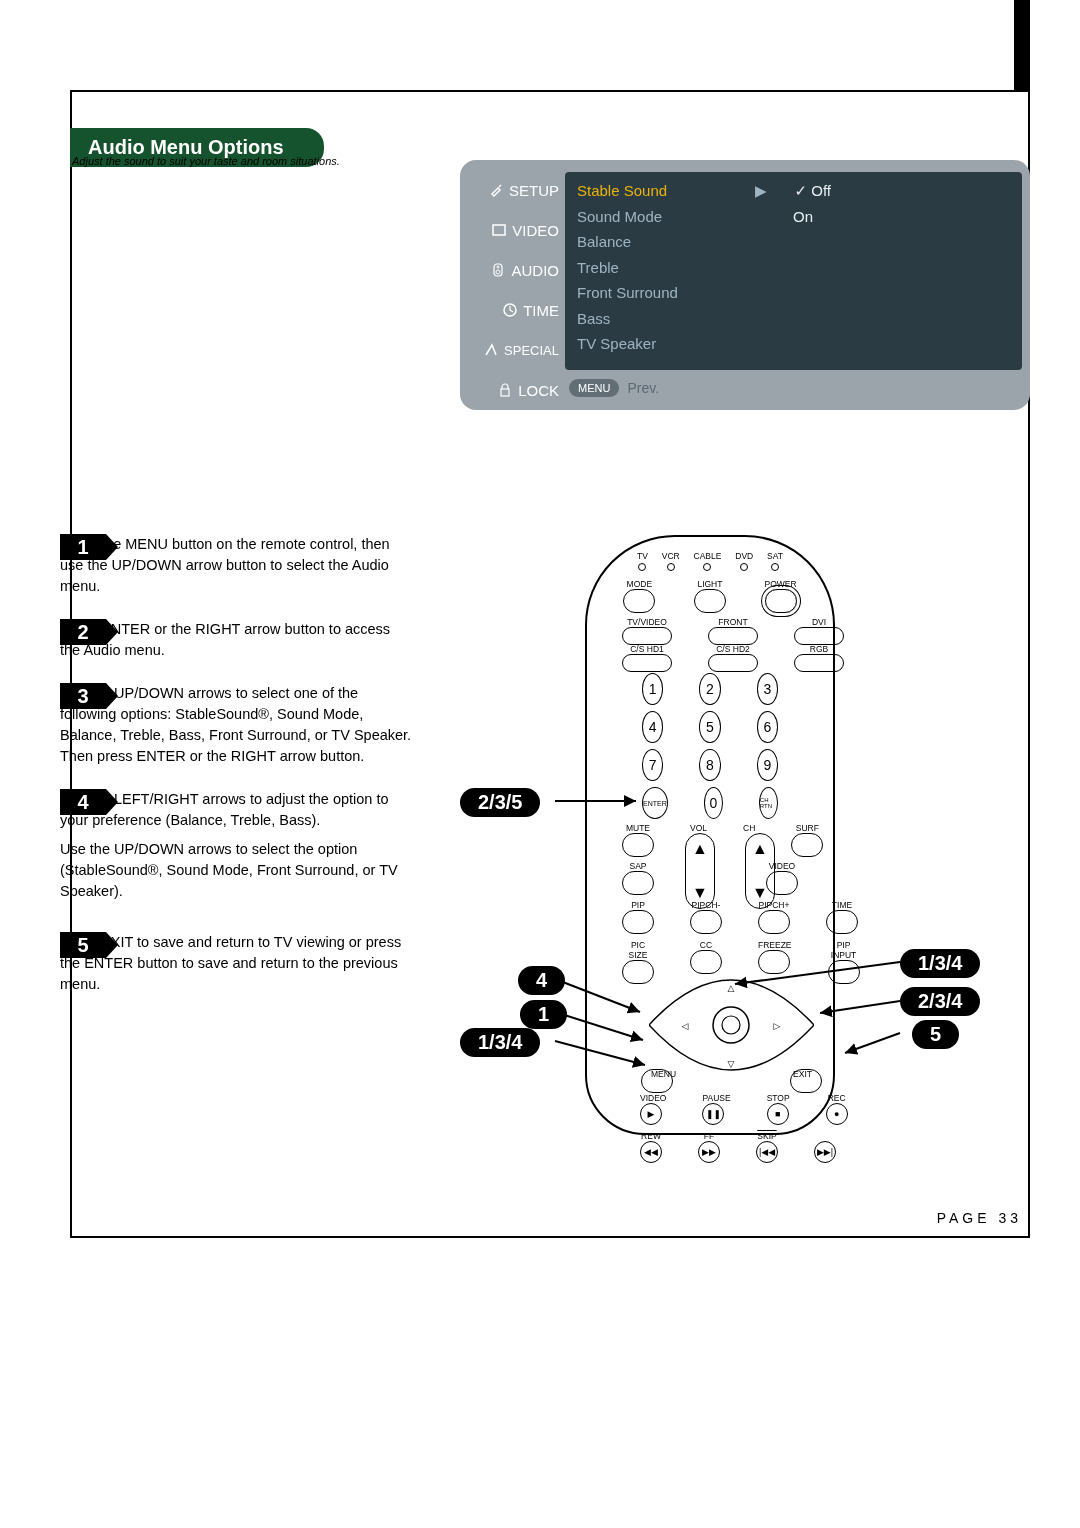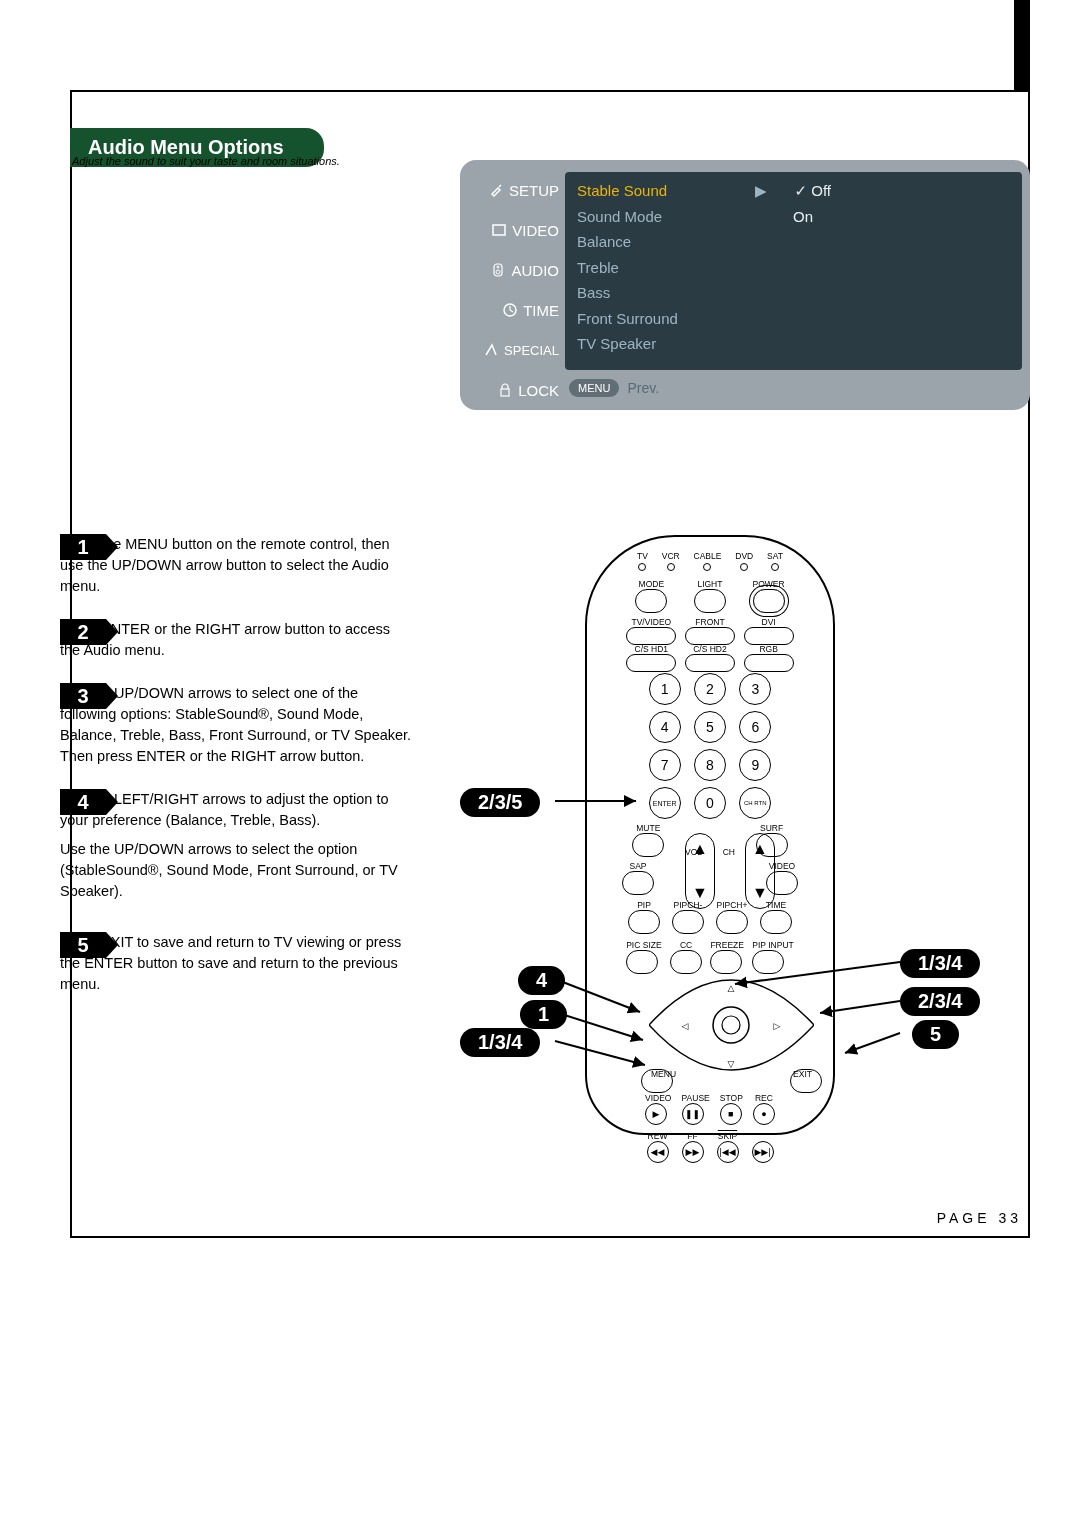--- a/index.html
+++ b/index.html
@@ -21,21 +21,21 @@
   .menu-footer { position: absolute; bottom: 13px; left: 109px; display: flex; align-items: center; gap: 8px; color: #5a6b74; font-size: 14px; }
   .menu-footer .pill { background: #616e76; color: #fff; font-size: 11px; padding: 3px 9px; border-radius: 10px; }
   .steps { position: absolute; top: 534px; left: 60px; width: 352px; }
   .step { position: relative; margin-bottom: 22px; }
   .step-num { position: absolute; left: 0; top: 0; width: 46px; height: 26px; background: #000; color: #fff; text-align: center; font-weight: bold; font-size: 20px; border-radius: 0; line-height: 26px; display: inline-block; }
   .step-num::after { content: ""; position: absolute; right: -12px; top: 0; border-left: 12px solid #000; border-top: 13px solid transparent; border-bottom: 13px solid transparent; }
   .step-text { font-size: 14.5px; line-height: 1.45; }
   .step-text p { margin-bottom: 8px; }
   .remote-area { position: absolute; top: 525px; left: 450px; width: 580px; height: 620px; }
   .remote { position: absolute; left: 135px; top: 10px; width: 250px; height: 600px; border: 2px solid #000; border-radius: 90px 90px 60px 60px; background: #fff; }
-  .r-row { display: flex; justify-content: space-around; align-items: flex-end; }
+  .r-row { display: flex; justify-content: space-around; align-items: flex-start; gap: 36px; }
   .r-label { font-size: 8.5px; text-align: center; }
   .leds { position: absolute; top: 14px; left: 50px; right: 50px; display: flex; justify-content: space-between; font-size: 8.5px; }
   .led { text-align: center; }
   .led .dot { width: 8px; height: 8px; border: 1px solid #000; border-radius: 50%; margin: 2px auto 0; }
   .row-btns { position: absolute; left: 35px; right: 35px; }
   .btn-round { width: 32px; height: 24px; border: 1.5px solid #000; border-radius: 14px; }
   .btn-circ { width: 32px; height: 32px; border: 1.5px solid #000; border-radius: 50%; display: flex; align-items: center; justify-content: center; font-size: 14px; }
   .btn-wide { width: 50px; height: 18px; border: 1.5px solid #000; border-radius: 9px; }
   .numpad { position: absolute; top: 120px; left: 55px; right: 55px; }
   .numpad .r-row { margin-bottom: 6px; }
@@ -109,24 +109,24 @@
         <span class="arrow"></span>
         <span class="val" style="margin-left:30px">On</span>
       </div>
     <div class="menu-item">
         <span class="lbl">Balance</span>
       </div>
     <div class="menu-item">
         <span class="lbl">Treble</span>
       </div>
     <div class="menu-item">
+        <span class="lbl">Front Surround</span>
+      </div>
+    <div class="menu-item">
         <span class="lbl">Bass</span>
-      </div>
-    <div class="menu-item">
-        <span class="lbl">Front Surround</span>
       </div>
     <div class="menu-item">
         <span class="lbl">TV Speaker</span>
       </div>
   </div>
   <div class="menu-footer">
     <span class="pill">MENU</span>
     <span>Prev.</span>
   </div>
 </div>

